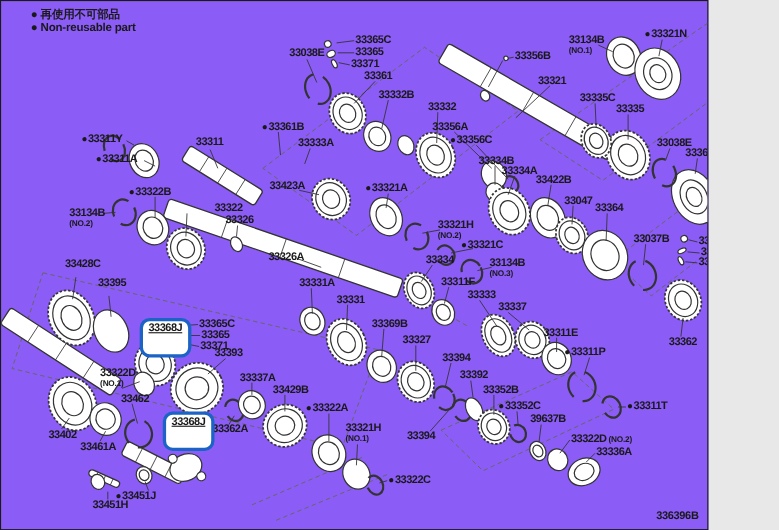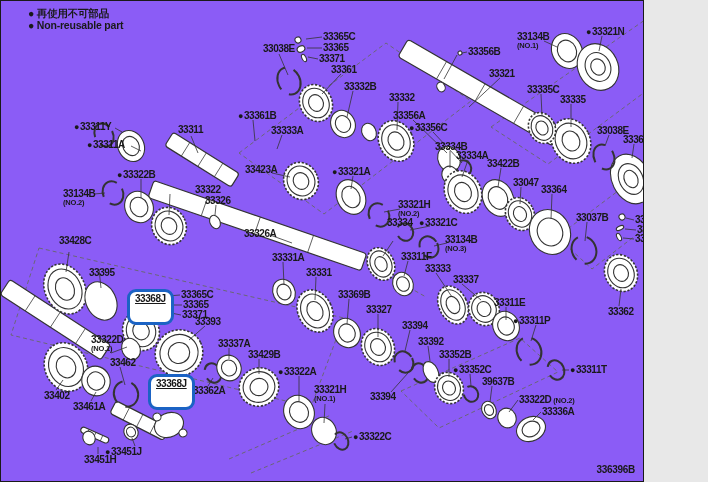--- a/index.html
+++ b/index.html
@@ -335,26 +335,26 @@
       <div class="pl" style="left: 116px; top: 169px;"><span class="bdot">●</span><span>33322B</span></div>
       <div class="pl" style="left: 62px; top: 188px;"><span>33134B</span><span class="note">(NO.2)</span></div>
       <div class="pl" style="left: 158px; top: 184px; margin-left: 36px;"><span>33322</span></div>
       <div class="pl" style="left: 204px; top: 195px;"><span>33326</span></div>
       <div class="pl" style="left: 244px; top: 164px;"><span>33423A</span></div>
       <div class="pl" style="left: 331px; top: 166px;"><span class="bdot">●</span><span>33321A</span></div>
       <div class="pl" style="left: 243px; top: 228px;"><span>33326A</span></div>
       <div class="pl" style="left: 397px; top: 199px;"><span>33321H</span><span class="note">(NO.2)</span></div>
       <div class="pl" style="left: 418px; top: 217px;"><span class="bdot">●</span><span>33321C</span></div>
       <div class="pl" style="left: 444px; top: 234px;"><span>33134B</span><span class="note">(NO.3)</span></div>
-      <div class="pl" style="left: 386px; top: 217px;"><span>33334</span></div>
+      <div class="pl" style="left: 386px; top: 231px;"><span>33334</span></div>
       <div class="pl" style="left: 400px; top: 251px;"><span>33311F</span></div>
       <div class="pl" style="left: 424px; top: 263px;"><span>33333</span></div>
       <div class="pl" style="left: 452px; top: 274px;"><span>33337</span></div>
       <div class="pl" style="left: 58px; top: 235px;"><span>33428C</span></div>
-      <div class="pl" style="left: 88px; top: 267px; text-align: center;"><span>33395</span></div>
+      <div class="pl" style="left: 88px; top: 252px; text-align: center;"><span>33395</span></div>
       <div class="pl hl" style="left: 126px; top: 288px;"><span>33368J</span></div>
       <div class="pl" style="left: 180px; top: 289px;"><span>33365C</span></div>
       <div class="pl" style="left: 182px; top: 299px;"><span>33365</span></div>
       <div class="pl" style="left: 181px; top: 309px;"><span>33371</span></div>
       <div class="pl" style="left: 194px; top: 316px;"><span>33393</span></div>
       <div class="pl" style="left: 271px; top: 252px;"><span>33331A</span></div>
       <div class="pl" style="left: 305px; top: 267px;"><span>33331</span></div>
       <div class="pl" style="left: 337px; top: 289px;"><span>33369B</span></div>
       <div class="pl" style="left: 365px; top: 304px;"><span>33327</span></div>
       <div class="pl" style="left: 401px; top: 320px;"><span>33394</span></div>

